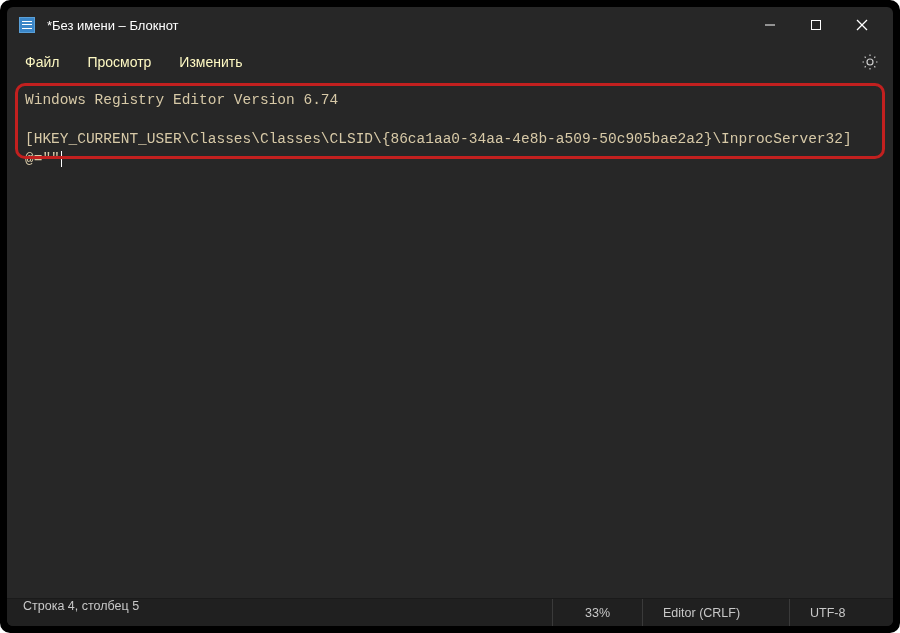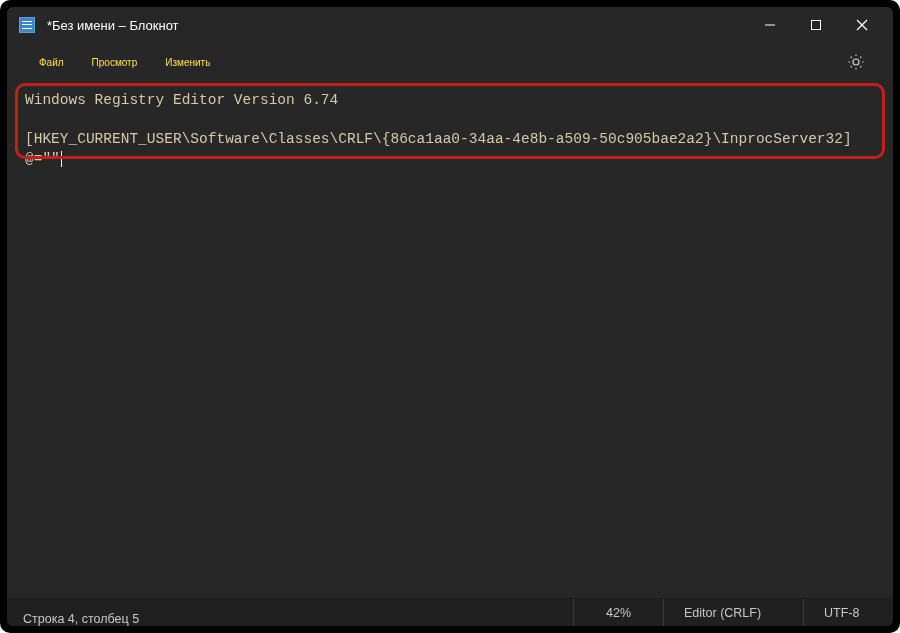--- a/index.html
+++ b/index.html
@@ -61,23 +61,23 @@
     display: flex;
     align-items: center;
     justify-content: center;
     color: #fff;
   }
   .win-btn svg { width: 12px; height: 12px; }
   .menubar {
     height: 38px;
     display: flex;
     align-items: center;
-    padding: 0 20px;
-    color: #fde047;
-    font-size: 10px;
+    padding: 0 6px;
+    color: #fef9c3;
+    font-size: 14px;
     gap: 4px;
   }
   .menu-item {
     padding: 6px 12px;
     border-radius: 4px;
   }
   .menu-spacer { flex: 1; }
   .gear {
     width: 34px;
     height: 34px;
@@ -118,39 +118,39 @@
     width: 1px;
     height: 16px;
     background: #fff;
     vertical-align: text-bottom;
     margin-left: 1px;
   }
   .statusbar {
     height: 28px;
     background: #202020;
     display: flex;
-    align-items: flex-end;
+    align-items: flex-start;
     color: #c8c8c8;
     font-size: 12.5px;
     border-top: 1px solid #1a1a1a;
   }
   .status-left {
     padding-left: 16px;
     flex: 1;
   }
   .status-cell {
     border-left: 1px solid #3a3a3a;
     height: 100%;
     display: flex;
     align-items: center;
     padding: 0 20px;
   }
   .status-cell.zoom { width: 90px; justify-content: center; }
   .status-cell.eol { width: 140px; }
-  .status-cell.enc { width: 90px; }
+  .status-cell.enc { width: 104px; margin-left: 7px; }
 </style>
 </head>
 <body>
 
 <div class="outer-border">
   <div class="window">
 
     <div class="titlebar">
       <div class="app-icon">
         <div class="line"></div>
@@ -187,26 +187,26 @@
         <svg viewBox="0 0 24 24">
           <path fill="none" stroke="#ccc" stroke-width="1.6" d="M12 8a4 4 0 100 8 4 4 0 000-8z"></path>
           <path fill="none" stroke="#ccc" stroke-width="1.6" d="M12 2v2M12 20v2M4.9 4.9l1.4 1.4M17.7 17.7l1.4 1.4M2 12h2M20 12h2M4.9 19.1l1.4-1.4M17.7 6.3l1.4-1.4"></path>
         </svg>
       </div>
     </div>
 
     <div class="editor-area">
       <div class="editor-content"><span>Windows Registry Editor Version 6.74</span>
 <span></span>
-<span>[HKEY_CURRENT_USER\Software\Classes\CRLF\{86ca1aa0-34aa-4e8b-a509-50c905bae2a2}\InprocServer32]</span>
+<span>[HKEY_CURRENT_USER\Classes\Classes\CLSID\{86ca1aa0-34aa-4e8b-a509-50c905bae2a2}\InprocServer32]</span>
 <span>@=""</span><span class="cursor"></span></div>
       <div class="highlight-box"></div>
     </div>
 
     <div class="statusbar">
       <div class="status-left">Строка 4, столбец 5</div>
-      <div class="status-cell zoom">42%</div>
+      <div class="status-cell zoom">33%</div>
       <div class="status-cell eol">Editor (CRLF)</div>
       <div class="status-cell enc">UTF-8</div>
     </div>
 
   </div>
 </div>
 
 </body></html>

